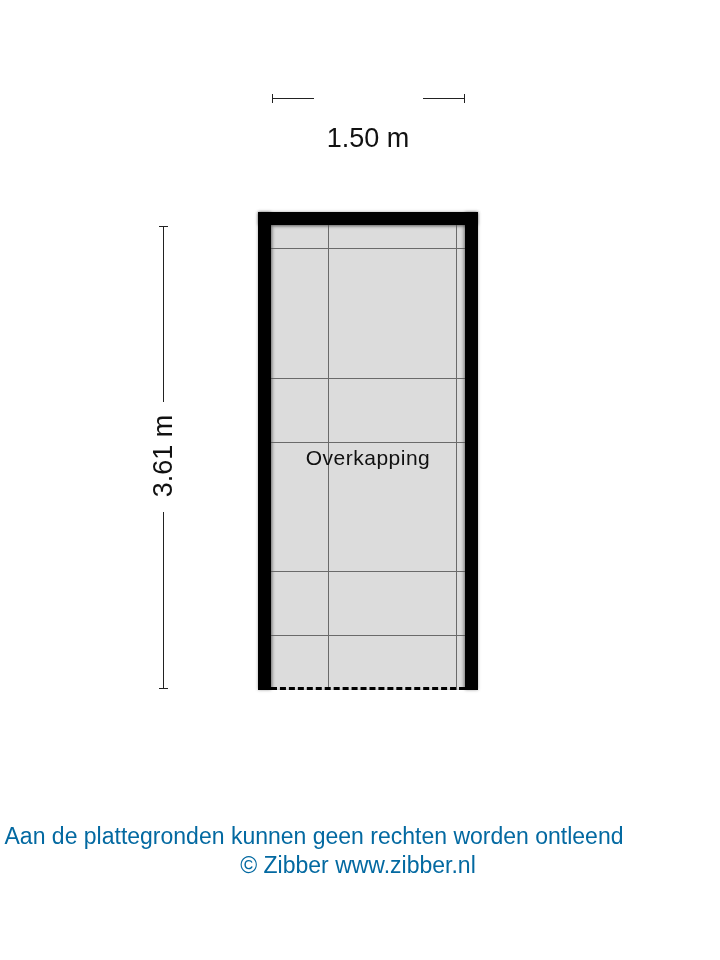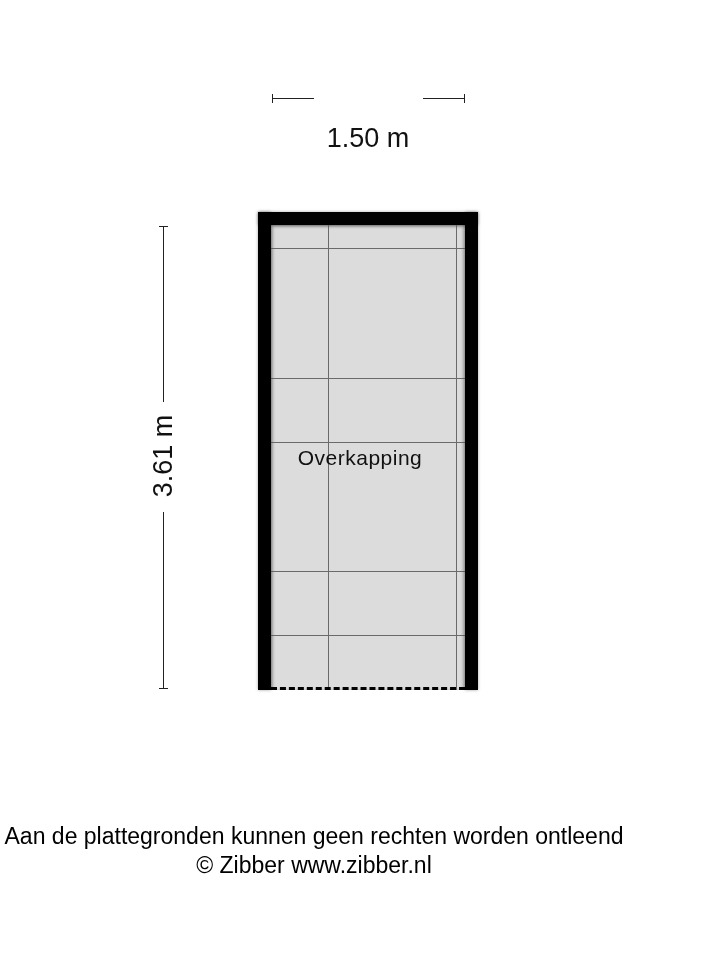--- a/index.html
+++ b/index.html
@@ -18,24 +18,24 @@
     
     .room { position: absolute; left: 258px; top: 212px; width: 220px; height: 478px; }
     .wall { position: absolute; background: #000; box-shadow: 0 0 3px rgba(0,0,0,0.35); }
     .wall-top { left: 0; top: 0; width: 220px; height: 13px; }
     .wall-left { left: 0; top: 0; width: 13px; height: 478px; }
     .wall-right { right: 0; top: 0; width: 13px; height: 478px; }
     .floor { position: absolute; left: 13px; top: 13px; width: 194px; height: 465px; background: #dcdcdc; box-shadow: inset 2px 2px 3px rgba(0,0,0,0.25), inset -2px 0 3px rgba(0,0,0,0.2); }
     .grid-v { position: absolute; width: 1px; background: #6a6a6a; top: 0; height: 465px; }
     .grid-h { position: absolute; height: 1px; background: #6a6a6a; left: 0; width: 194px; }
     .open-edge { position: absolute; left: 13px; top: 475px; width: 194px; height: 0; border-top: 3px dashed #000; }
-    .room-label { position: absolute; left: 0; width: 204px; top: 234px; text-align: center; font-size: 21px; letter-spacing: 0.5px; color: #111; }
+    .room-label { position: absolute; left: 0; width: 220px; top: 234px; text-align: center; font-size: 21px; letter-spacing: 0.5px; color: #111; }
 
     
-    .footer { position: absolute; left: 0; width: 628px; text-align: center; font-size: 23px; line-height: 28px; color: #000000; }
+    .footer { position: absolute; left: 0; width: 628px; text-align: center; font-size: 23px; line-height: 28px; color: #0369a1; }
   </style>
 </head>
 <body>
 
 <div>
   <div class="dim-h-tick" style="left:272px;"></div>
   <div class="dim-h-line" style="left:272px; width:42px;"></div>
   <div class="dim-h-label">1.50 m</div>
   <div class="dim-h-line" style="left:423px; width:42px;"></div>
   <div class="dim-h-tick" style="left:464px;"></div>
@@ -60,13 +60,13 @@
     <div class="grid-h" style="top:410px;"></div>
   </div>
   <div class="wall wall-top"></div>
   <div class="wall wall-left"></div>
   <div class="wall wall-right"></div>
   <div class="open-edge"></div>
   <div class="room-label">Overkapping</div>
 </div>
 
 <div class="footer" style="top:822px;">Aan de plattegronden kunnen geen rechten worden ontleend</div>
-<div class="footer" style="top:851px;">© Zibber www.zibber.nl</div>
+<div class="footer" style="top:851px;margin-left:44px;">© Zibber www.zibber.nl</div>
 
 </body></html>

